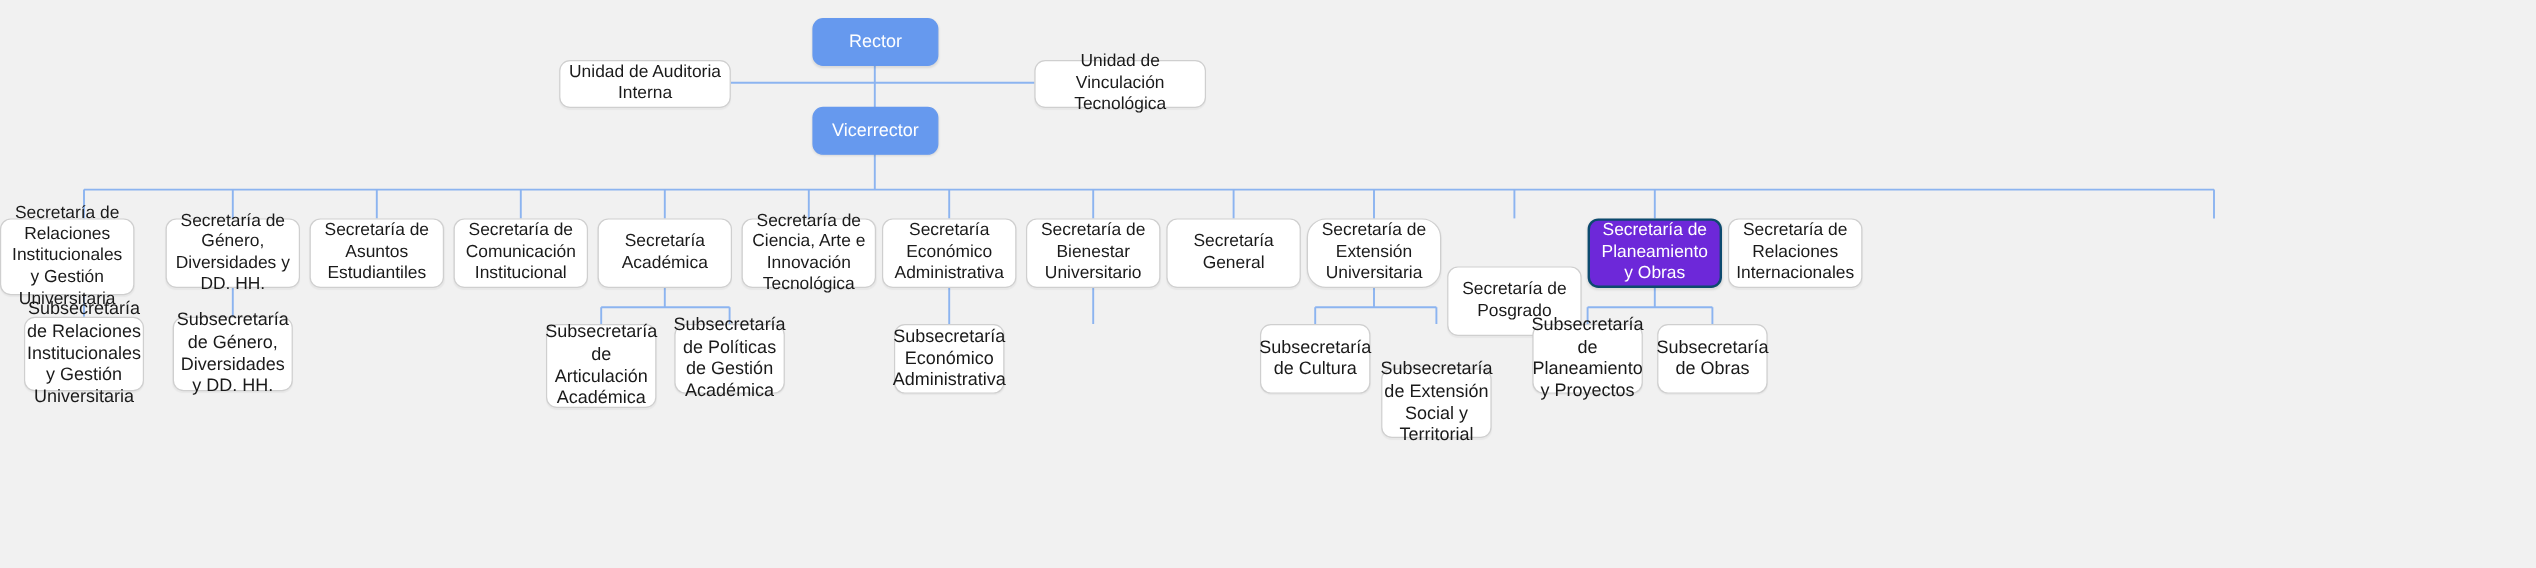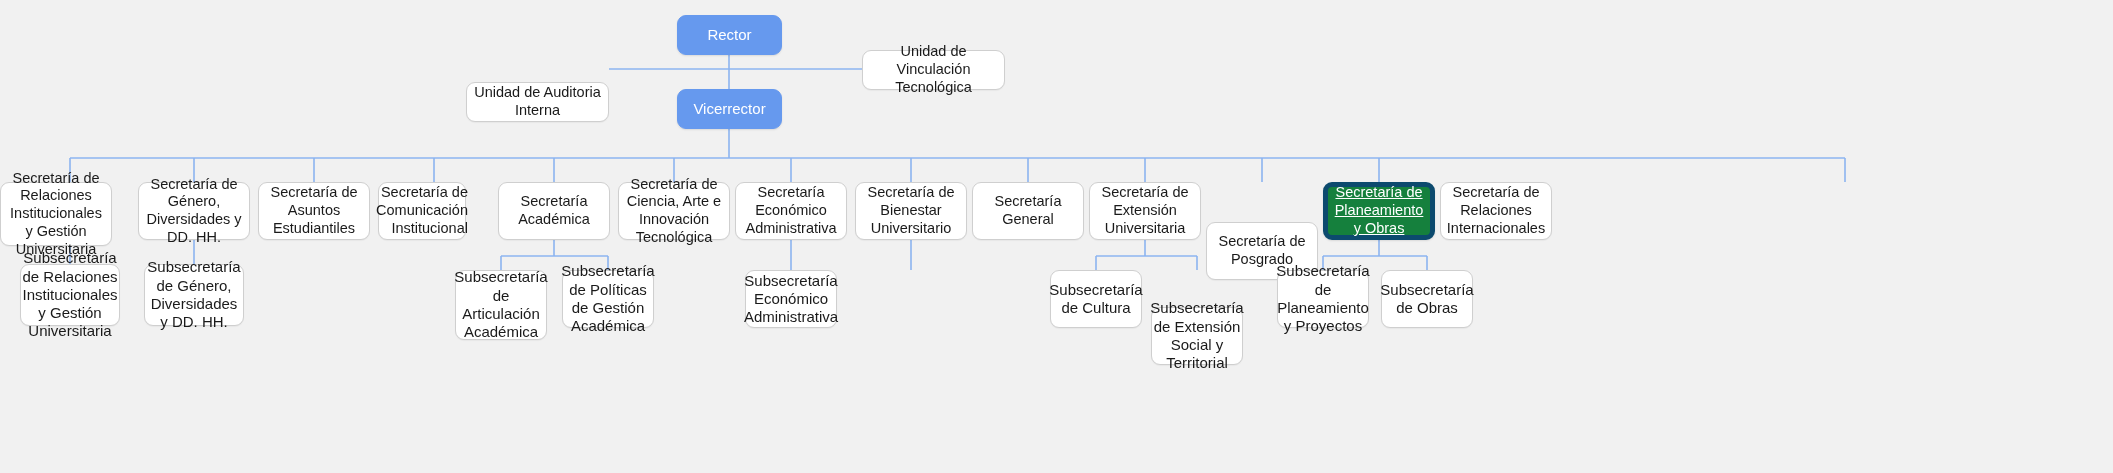--- a/index.html
+++ b/index.html
@@ -45,25 +45,24 @@
     color: #1a1a1a;
     box-shadow: 0 1px 1px rgba(0,0,0,0.045);
   }
   .node.accent {
     background: #6699ee;
     border: 1px solid #6699ee;
     color: #ffffff;
     box-shadow: 0 1px 2px rgba(0,0,0,0.10);
   }
   .node.highlight {
-    background: #15803d;
-    border: 5px solid #0c4a6e;
+    background: #6d28d9;
+    border: 2px solid #0c4a6e;
     color: #ffffff;
     box-shadow: 0 1px 2px rgba(0,0,0,0.10);
-    text-decoration: underline;
   }
   .lvl-root   { font-size: 15px; }
   .lvl-unit   { font-size: 14.5px; }
   .lvl-sec    { font-size: 14.5px; }
   .lvl-sub    { font-size: 15px; }
 </style>
 </head>
 <body>
 
 <div id="chart">
@@ -113,21 +112,21 @@
       <path d="M1323 256 L1427 256"></path>
       <path d="M1323 256 L1323 270"></path>
       <path d="M1427 256 L1427 270"></path>
     </g>
   </svg>
 
   <div class="node accent lvl-root" style="left:677px; top:15px; width:105px; height:40px;">
     <span>Rector</span>
   </div>
 
-  <div class="node plain lvl-unit" style="left:466px; top:50px; width:143px; height:40px;margin-top:32px;">
+  <div class="node plain lvl-unit" style="left:466px; top:50px; width:143px; height:40px;">
     <span>Unidad de Auditoria Interna</span>
   </div>
 
   <div class="node plain lvl-unit" style="left:862px; top:50px; width:143px; height:40px;">
     <span>Unidad de Vinculación Tecnológica</span>
   </div>
 
   <div class="node accent lvl-root" style="left:677px; top:89px; width:105px; height:40px;">
     <span>Vicerrector</span>
   </div>
@@ -137,21 +136,21 @@
   </div>
 
   <div class="node plain lvl-sec" style="left:138px; top:182px; width:112px; height:58px;">
     <span>Secretaría de Género, Diversidades y DD. HH.</span>
   </div>
 
   <div class="node plain lvl-sec" style="left:258px; top:182px; width:112px; height:58px;">
     <span>Secretaría de Asuntos Estudiantiles</span>
   </div>
 
-  <div class="node plain lvl-sec" style="left:378px; top:182px; width:88px; height:58px;text-align:right;">
+  <div class="node plain lvl-sec" style="left:378px; top:182px; width:112px; height:58px;">
     <span>Secretaría de Comunicación Institucional</span>
   </div>
 
   <div class="node plain lvl-sec" style="left:498px; top:182px; width:112px; height:58px;">
     <span>Secretaría Académica</span>
   </div>
 
   <div class="node plain lvl-sec" style="left:618px; top:182px; width:112px; height:58px;">
     <span>Secretaría de Ciencia, Arte e Innovación Tecnológica</span>
   </div>
@@ -161,21 +160,21 @@
   </div>
 
   <div class="node plain lvl-sec" style="left:855px; top:182px; width:112px; height:58px;">
     <span>Secretaría de Bienestar Universitario</span>
   </div>
 
   <div class="node plain lvl-sec" style="left:972px; top:182px; width:112px; height:58px;">
     <span>Secretaría General</span>
   </div>
 
-  <div class="node plain lvl-sec" style="left:1089px; top:182px; width:112px; height:58px;">
+  <div class="node plain lvl-sec" style="left:1089px; top:182px; width:112px; height:58px;border-radius:16px;">
     <span>Secretaría de Extensión Universitaria</span>
   </div>
 
   <div class="node plain lvl-sec" style="left:1206px; top:182px; width:112px; height:58px;margin-top:40px;">
     <span>Secretaría de Posgrado</span>
   </div>
 
   <div class="node highlight lvl-sec" style="left:1323px; top:182px; width:112px; height:58px;">
     <span>Secretaría de Planeamiento y Obras</span>
   </div>

